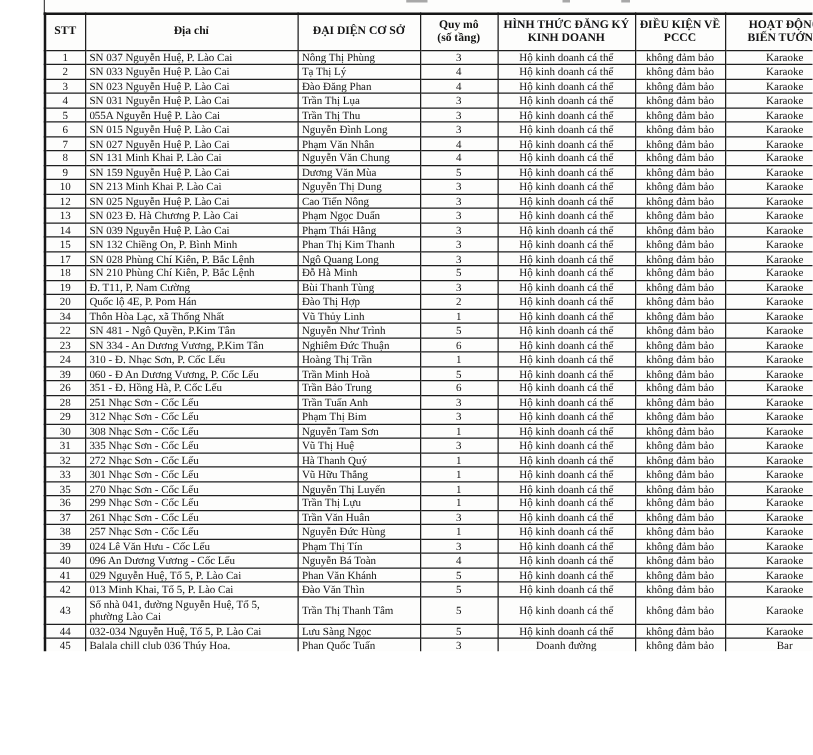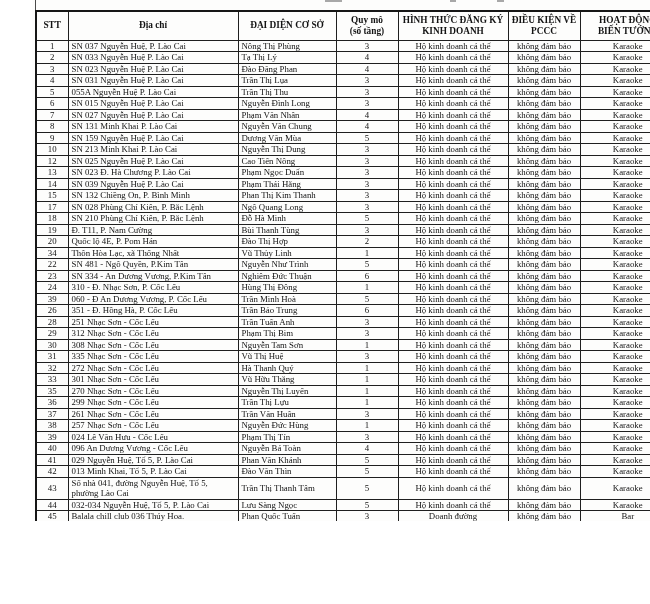--- a/index.html
+++ b/index.html
@@ -248,21 +248,21 @@
           <td class="left">SN 334 - An Dương Vương, P.Kim Tân</td>
           <td class="left">Nghiêm Đức Thuận</td>
           <td>6</td>
           <td>Hộ kinh doanh cá thể</td>
           <td>không đảm bảo</td>
           <td>Karaoke</td>
         </tr>
         <tr>
           <td>24</td>
           <td class="left">310 - Đ. Nhạc Sơn, P. Cốc Lếu</td>
-          <td class="left">Hùng Thị Đông</td>
+          <td class="left">Hoàng Thị Trần</td>
           <td>1</td>
           <td>Hộ kinh doanh cá thể</td>
           <td>không đảm bảo</td>
           <td>Karaoke</td>
         </tr>
         <tr>
           <td>39</td>
           <td class="left">060 - Đ An Dương Vương, P. Cốc Lếu</td>
           <td class="left">Trần Minh Hoà</td>
           <td>5</td>

